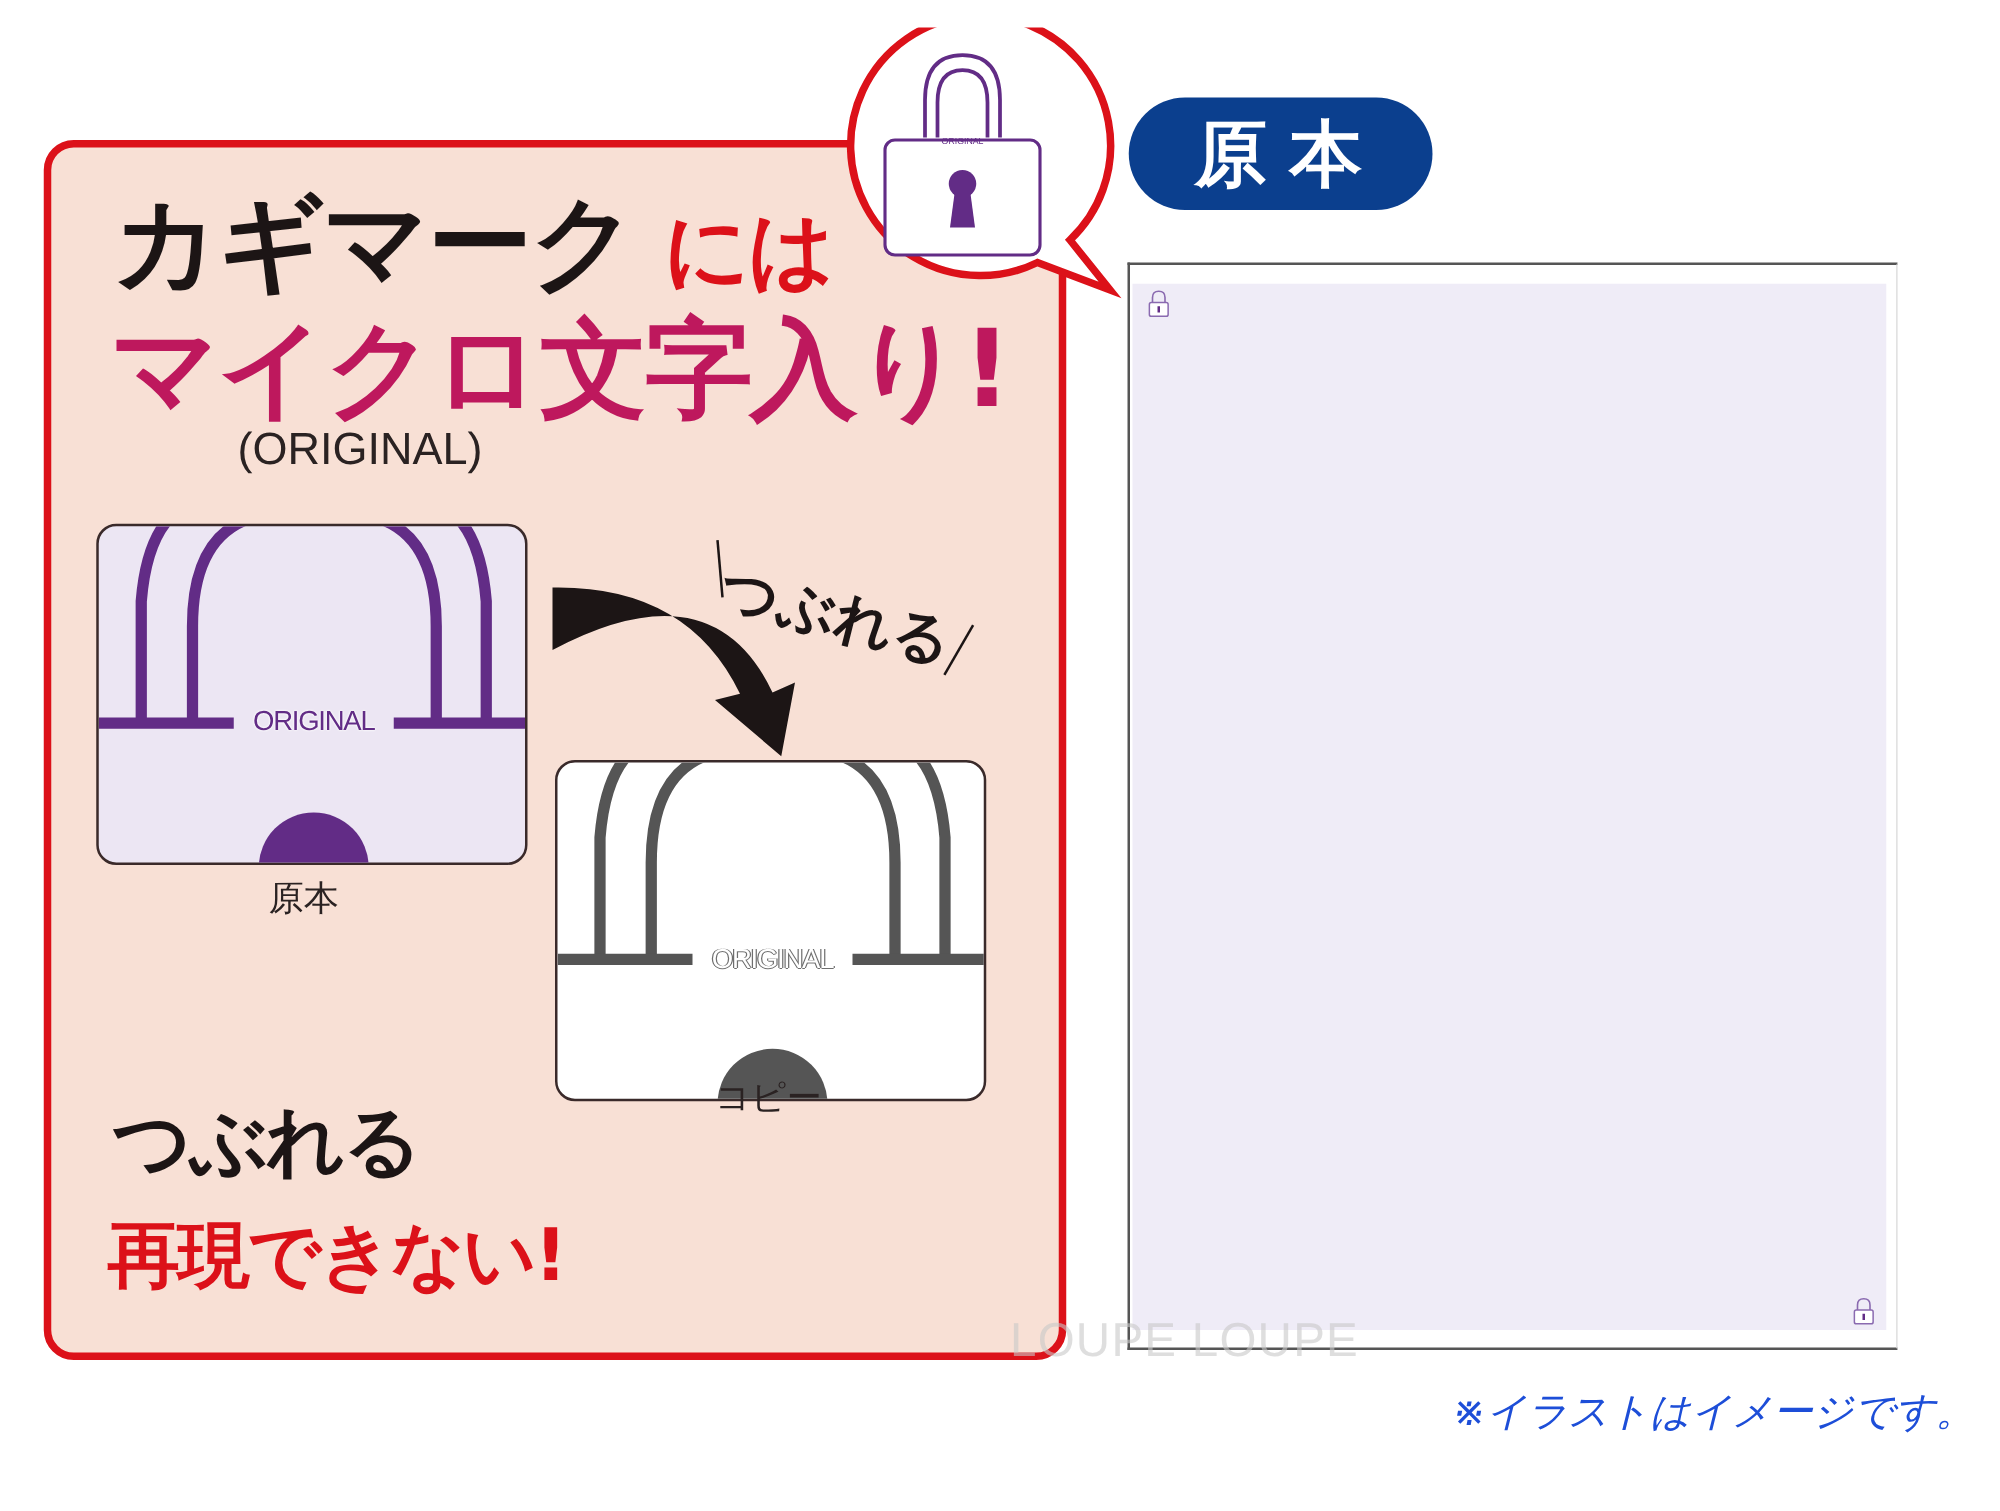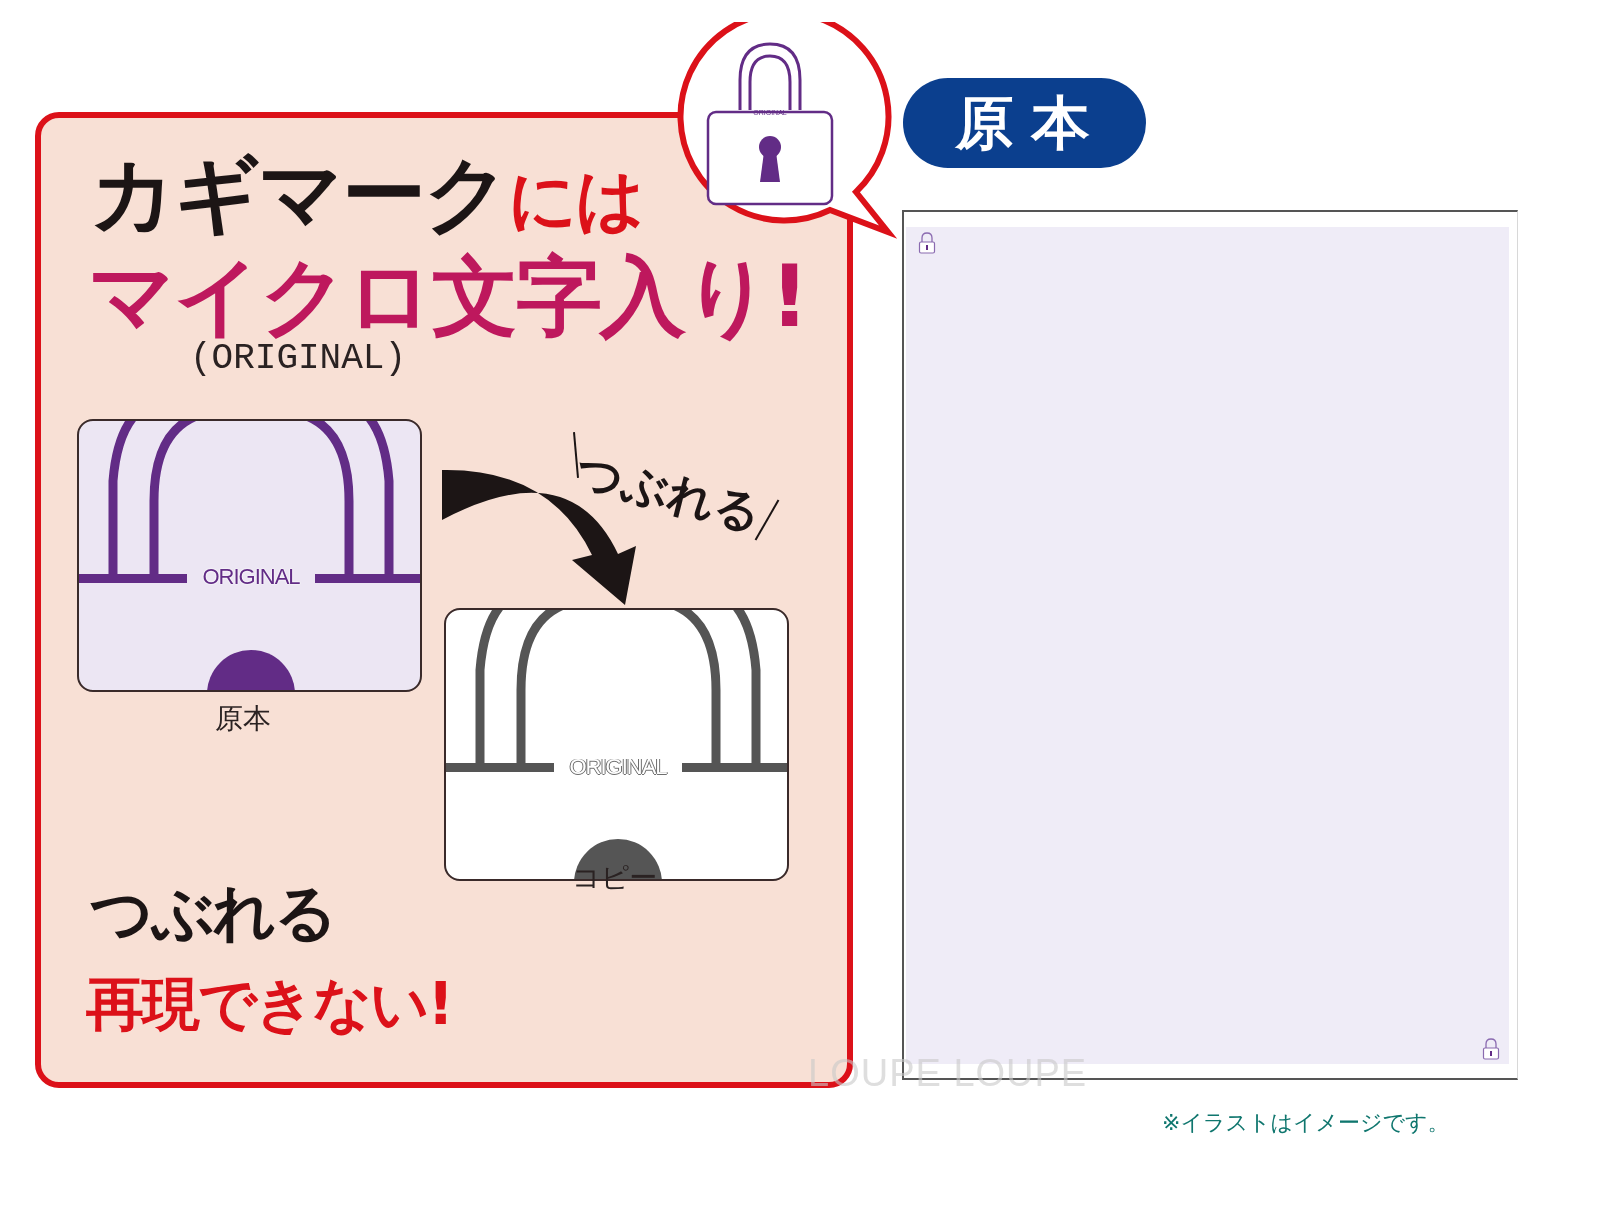--- a/index.html
+++ b/index.html
@@ -9,23 +9,23 @@
   }
   .abs { position: absolute; }
 
   
   .panel {
     left: 35px; top: 112px; width: 818px; height: 976px;
     background: #f8e0d5; border: 6px solid #dc1119; border-radius: 24px; box-sizing: border-box;
   }
   .h-line { font-weight: bold; white-space: nowrap; letter-spacing: -2px; }
   .h1 { left: 90px; top: 148px; font-size: 84px; line-height: 92px; color: #1c1515; }
-  .h1 .red { color: #dc1119; font-size: 68px; }
+  .h1 .red { color: #dc1119; font-size: 68px; margin-left: 23px; }
   .h2 { left: 88px; top: 250px; font-size: 86px; line-height: 92px; color: #be185d; }
-  .sub { left: 190px; top: 338px; font-size: 36px; color: #2a2222; font-family: Liberation Mono, monospace; letter-spacing: 0; }
+  .sub { left: 190px; top: 338px; font-size: 36px; color: #2a2222; font-family: Liberation Sans, sans-serif; letter-spacing: 0; }
 
   .h3 { left: 90px; top: 878px; font-size: 62px; line-height: 70px; color: #1c1515; }
   .h4 { left: 86px; top: 958px; font-size: 58px; line-height: 92px; color: #dc1119; }
 
   
   .card {
     border: 2px solid #3a2a2a; border-radius: 16px; overflow: hidden; box-sizing: border-box;
   }
   .card-orig { left: 77px; top: 419px; width: 345px; height: 273px; background: #ece6f3; }
   .card-copy { left: 444px; top: 608px; width: 345px; height: 273px; background: #ffffff; }
@@ -55,21 +55,21 @@
     left: 902px; top: 210px; width: 616px; height: 870px; background: #ffffff;
     border-top: 2px solid #555; border-left: 2px solid #555; border-bottom: 2px solid #555; border-right: 1px solid #d8d8d8;
     box-sizing: border-box;
   }
   .doc-inner { position: absolute; left: 2px; top: 15px; right: 8px; bottom: 14px; background: #efecf7; }
   .mini-lock { width: 18px; height: 22px; }
   .lock-tl { left: 918px; top: 232px; }
   .lock-br { left: 1482px; top: 1038px; }
 
   .watermark { left: 808px; top: 1052px; font-size: 38px; color: rgba(200,200,200,0.6); letter-spacing: 1px; font-family: "Liberation Sans", sans-serif; }
-  .footnote { left: 1162px; top: 1108px; font-size: 22px; color: #0f766e; white-space: nowrap; }
+  .footnote { left: 1162px; top: 1108px; font-size: 32px; color: #1d4ed8; white-space: nowrap; font-style: italic; }
 </style>
 </head>
 <body>
 
 <div class="abs panel"></div>
 
 <div class="abs h-line h1">
   <span>カギマーク</span><span class="red">には</span>
 </div>
 <div class="abs h-line h2">マイクロ文字入り!</div>

